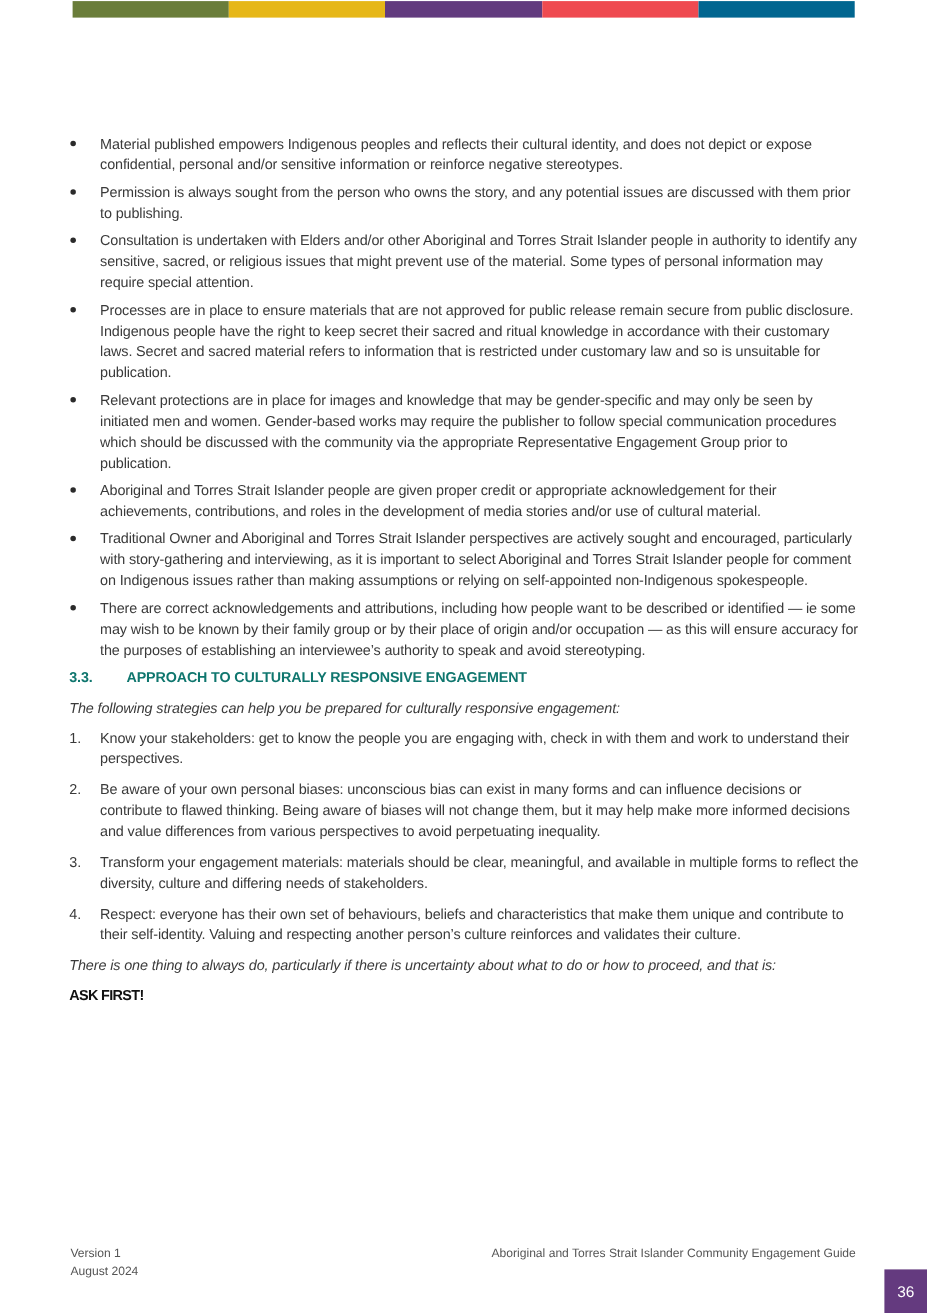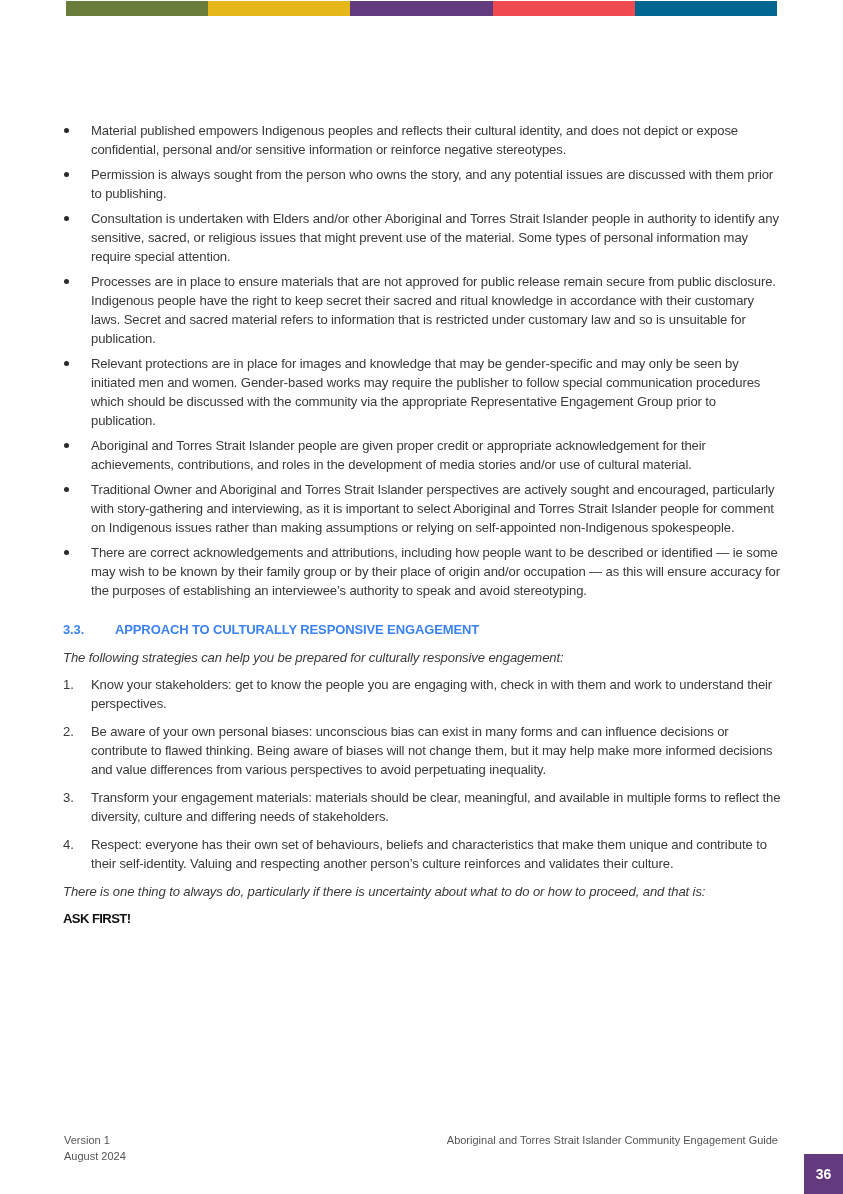--- a/index.html
+++ b/index.html
@@ -50,22 +50,22 @@
       position: absolute;
       left: 1px;
       top: 7px;
       width: 5px;
       height: 5px;
       border-radius: 50%;
       background: #2b2b2b;
     }
     .section-heading {
       font-weight: bold;
-      color: #3b82f6;
-      margin-top: 20px;
+      color: #0f766e;
+      margin-top: 6px;
       margin-bottom: 8px;
       display: flex;
       font-size: 13px;
     }
     .section-heading .num {
       width: 52px;
     }
     p.para {
       margin: 0 0 8px 0;
       font-style: italic;
@@ -108,21 +108,21 @@
       color: #555555;
     }
     .page-number {
       position: absolute;
       left: 804px;
       top: 1154px;
       width: 39px;
       height: 40px;
       background: #643a7f;
       color: #ffffff;
-      font-weight: bold;
+      font-weight: normal;
       font-size: 14px;
       display: flex;
       align-items: center;
       justify-content: center;
     }
   </style>
 </head>
 <body>
 
 <div class="color-bar">

